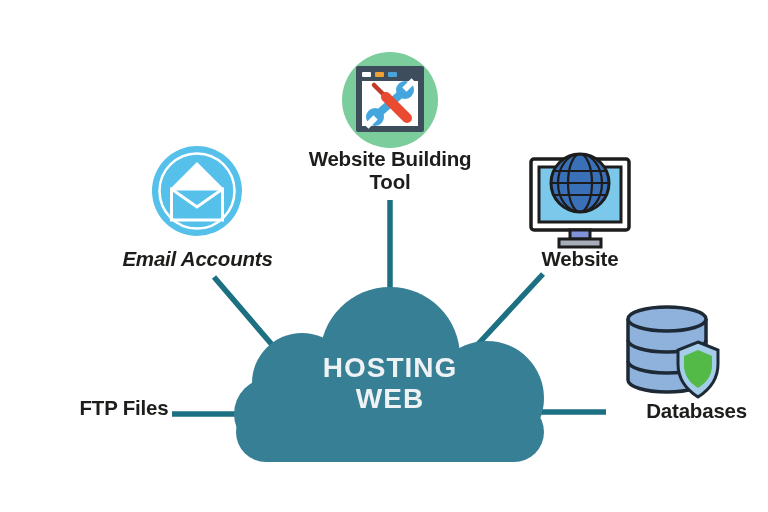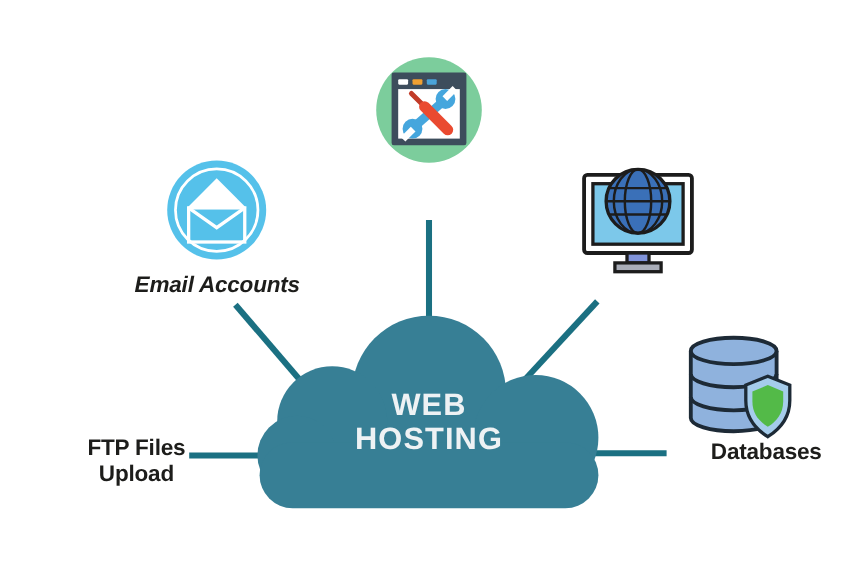--- a/index.html
+++ b/index.html
@@ -39,22 +39,22 @@
     <g fill="#377f95">
       <circle cx="390" cy="357" r="70"></circle>
       <circle cx="302" cy="383" r="50"></circle>
       <circle cx="270" cy="414" r="36"></circle>
       <circle cx="487" cy="398" r="57"></circle>
       <rect x="236" y="402" width="308" height="60" rx="30"></rect>
     </g>
   </svg>
 
   <div class="cloud-title">
+    <span>HOSTING</span>
     <span>WEB</span>
-    <span>HOSTING</span>
   </div>
 
   <div class="icon" style="left:341px; top:51px; width:98px; height:98px;">
     <svg width="98" height="98" viewBox="0 0 98 98">
       <circle cx="49" cy="49" r="48" fill="#7ccd9c"></circle>
       <g>
         <rect x="15" y="15" width="68" height="66" rx="2" fill="#3d4d5c"></rect>
         <rect x="21" y="21" width="9" height="5" rx="1" fill="#ffffff"></rect>
         <rect x="34" y="21" width="9" height="5" rx="1" fill="#f0a032"></rect>
         <rect x="47" y="21" width="9" height="5" rx="1" fill="#4aa3d8"></rect>
@@ -116,28 +116,34 @@
         <path d="M12,38 A39,12 0 0 0 90,38" fill="none"></path>
         <path d="M12,59 A39,12 0 0 0 90,59" fill="none"></path>
       </g>
       <g>
         <path d="M82,40 L102,48 V62 C102,78 93,88 82,95 C71,88 62,78 62,62 V48 Z" fill="#a5cceb" stroke="#1d2a36" stroke-width="3"></path>
         <path d="M82,48 L96,54 V63 C96,74 90,81 82,86 C74,81 68,74 68,63 V54 Z" fill="#53ba48"></path>
       </g>
     </svg>
   </div>
 
+  <div class="label" style="left:285px; top:147px; width:210px;">
+    <span>Website Building</span>
+    <span>Tool</span>
+  </div>
 
   <div class="label" style="left:110px; top:247px; width:175px;font-style:italic;">
     <span>Email Accounts</span>
   </div>
 
+  <div class="label" style="left:525px; top:247px; width:110px;">
+    <span>Website</span>
+  </div>
 
   <div class="label" style="left:59px; top:396px; width:130px;">
     <span>FTP Files</span>
-    <span>Upload</span>
   </div>
 
   <div class="label lbl-left" style="left:607px; top:399px; width:140px;">
     <span>Databases</span>
   </div>
 
 </div>
 
 </body></html>

